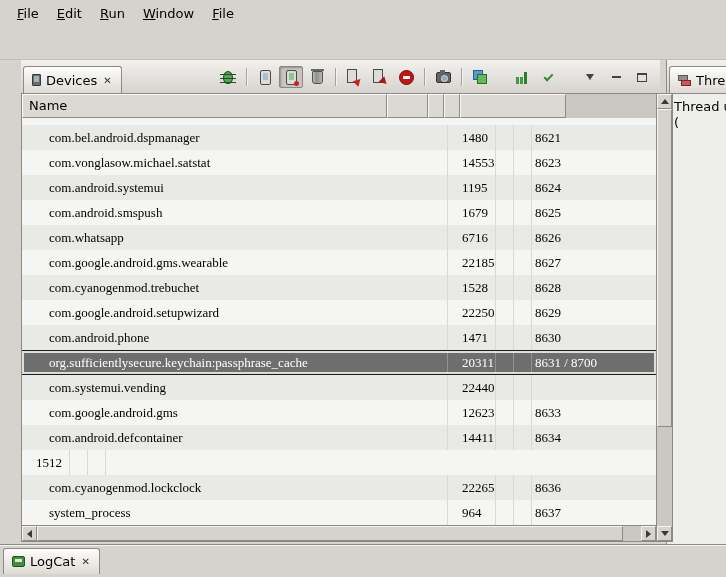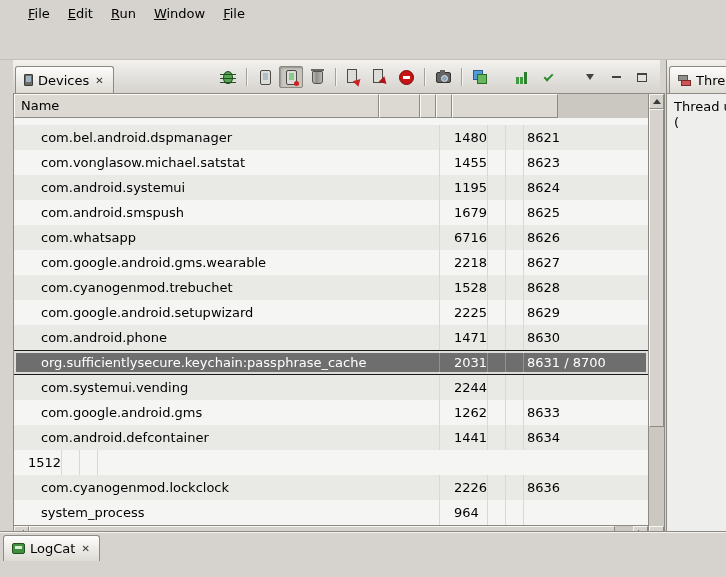--- a/index.html
+++ b/index.html
@@ -4,28 +4,28 @@
 <style>
   * { box-sizing: border-box; margin: 0; padding: 0; }
   html,body { width:726px; height:577px; overflow:hidden; }
   body {
     font-family:"DejaVu Sans", sans-serif;
     font-size:13px; color:#000;
     background:#d6d3ce;
     position:relative;
   }
   
-  .menubar { height:26px; display:flex; align-items:center; padding-left:19px; }
+  .menubar { height:26px; display:flex; align-items:center; padding-left:8px; }
   .menu-item { display:inline-block; padding:4px 9px; cursor:default; }
   .menu-item::first-letter { text-decoration:underline; }
   
   .toolbar-strip { height:34px; border-bottom:1px solid #c2bfb8; }
   
   .main { position:absolute; top:60px; left:0; right:0; bottom:30px; display:flex; }
-  .devices-panel { width:660px; flex:none; padding-left:13px; position:relative; }
+  .devices-panel { width:660px; flex:none; padding-left:21px; position:relative; }
   .sash { width:6px; flex:none; background:#d6d3ce; }
   .threads-panel { flex:1; border-left:1px solid #8d8a84; overflow:hidden; display:flex; flex-direction:column; }
   
   .view-tabbar { height:33px; display:flex; align-items:flex-end; background:linear-gradient(#f2f1ee,#d6d3ce); }
   .tab { display:flex; align-items:center; gap:5px; height:27px; padding:0 8px;
          background:linear-gradient(#fdfdfc,#dedbd4); border:1px solid #8d8a84; border-bottom:none;
          border-radius:3px 3px 0 0; margin-left:2px; white-space:nowrap; }
   .close { font-size:10px; color:#333; padding:0 1px; cursor:default; }
   
   .view-toolbar { margin-left:auto; display:flex; align-items:center; padding-right:6px; padding-bottom:5px; gap:2px; }
@@ -74,21 +74,21 @@
   
   .table-wrap { position:relative; width:652px; height:449px; border:1px solid #8d8a84; background:#cbc8c1; }
   .thead { display:flex; width:544px; height:24px; }
   .hcell { background:#dcd9d2; border-top:1px solid #fbfaf8; border-left:1px solid #fbfaf8;
            border-right:1px solid #8d8a84; border-bottom:1px solid #8d8a84;
            line-height:22px; overflow:hidden; white-space:nowrap; }
   .h-name { width:426px; padding-left:6px; }
   .h-pid  { width:48px; } .h-s1 { width:18px; } .h-s2 { width:18px; } .h-port { width:124px; }
   .tbody { width:634px; }
   .partial-row { height:7px; background:#f5f5f3; }
-  .trow { display:flex; height:25px; line-height:25px; }
+  .trow { display:flex; height:25px; line-height:25px;font-family:Liberation Serif, serif; }
   .trow.base { background:#e9e9e6; }
   .trow.alt  { background:#f5f5f3; }
   .cell { overflow:hidden; white-space:nowrap; border-right:1px solid #d8d8d4; }
   .c-name { width:426px; padding-left:27px; }
   .c-pid  { width:48px; padding-left:14px; }
   .c-s1 { width:18px; } .c-s2 { width:18px; }
   .c-port { width:124px; padding-left:3px; border-right:none; }
   .trow.selected { background:#6e6e6e; color:#fff;
                    border-top:1px solid #1a1a1a; border-bottom:1px solid #1a1a1a;
                    box-shadow:inset 0 0 0 2px #dddddb; line-height:23px;justify-content:space-between; }
@@ -103,21 +103,21 @@
   .vthumb { left:0; top:15px; width:15px; height:318px; }
   .hscroll .left { left:0; top:0; } .hscroll .right { right:0; top:0; }
   .hthumb { top:0; left:15px; width:586px; height:15px; }
   .arr-up { width:0; height:0; border-left:4px solid transparent; border-right:4px solid transparent; border-bottom:5px solid #3a3a38; }
   .arr-down { width:0; height:0; border-left:4px solid transparent; border-right:4px solid transparent; border-top:5px solid #3a3a38; }
   .arr-left { width:0; height:0; border-top:4px solid transparent; border-bottom:4px solid transparent; border-right:5px solid #3a3a38; }
   .arr-right { width:0; height:0; border-top:4px solid transparent; border-bottom:4px solid transparent; border-left:5px solid #3a3a38; }
   
   .threads-content { flex:1; background:#eeeeec; border-top:1px solid #8d8a84; padding:5px 7px; line-height:16px; white-space:nowrap; }
   
-  .bottom-bar { position:absolute; left:0; right:0; bottom:16px; height:30px; background:#d6d3ce;
+  .bottom-bar { position:absolute; left:0; right:0; bottom:3px; height:30px; background:#d6d3ce;
                 border-top:1px solid #8d8a84; box-shadow:inset 0 1px 0 #f4f3f0; display:flex; align-items:flex-end; }
   .bottom-bar .tab { height:26px; margin-left:3px; }
 </style>
 </head>
 <body>
 
 <div>
 
   <div class="menubar">
     <span class="menu-item">File</span>
@@ -304,20 +304,21 @@
     <div class="cell c-pid">22265</div>
     <div class="cell c-s1"></div>
     <div class="cell c-s2"></div>
     <div class="cell c-port">8636</div>
   </div>
             <div class="trow alt">
     <div class="cell c-name">system_process</div>
     <div class="cell c-pid">964</div>
     <div class="cell c-s1"></div>
     <div class="cell c-s2"></div>
+    <div class="cell c-port">8637</div>
   </div>
           </div>
 
         <div class="vscroll">
           <div class="sbtn up">
               <span class="arr-up"></span>
             </div>
           <div class="sthumb vthumb"></div>
           <div class="sbtn down">
               <span class="arr-down"></span>

